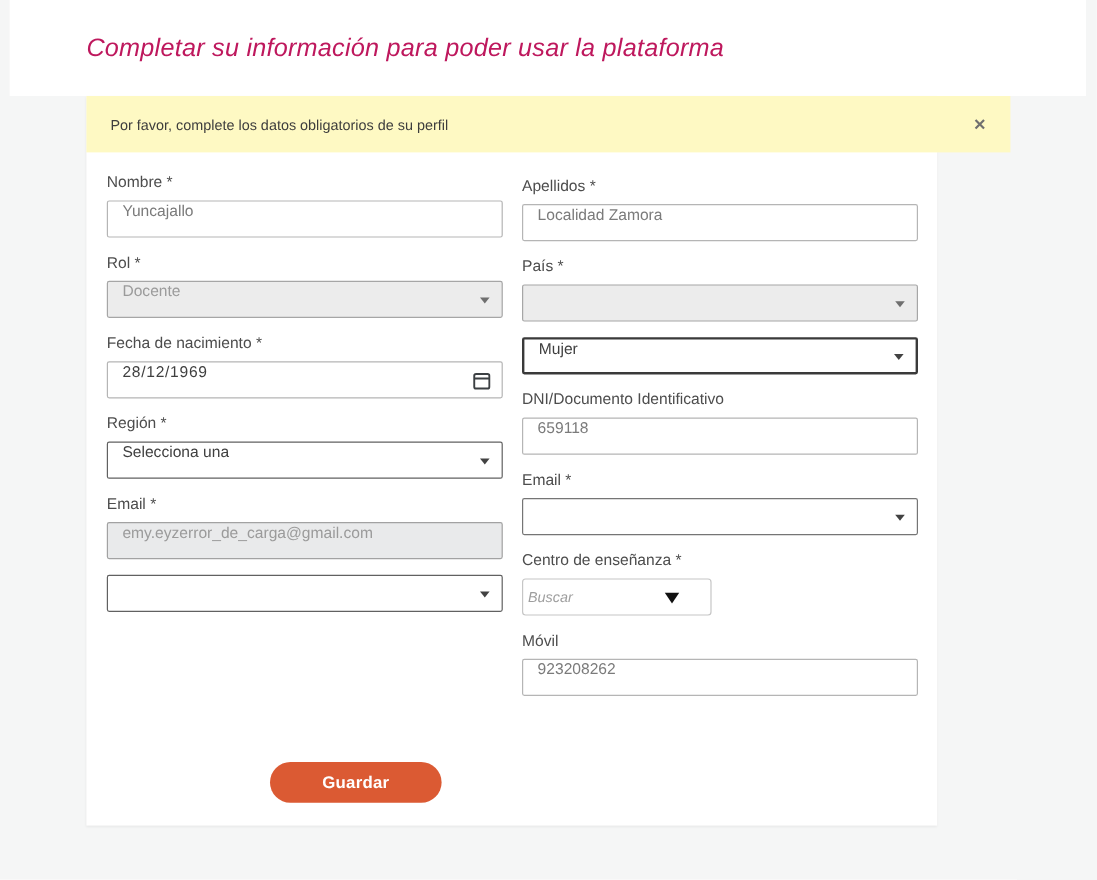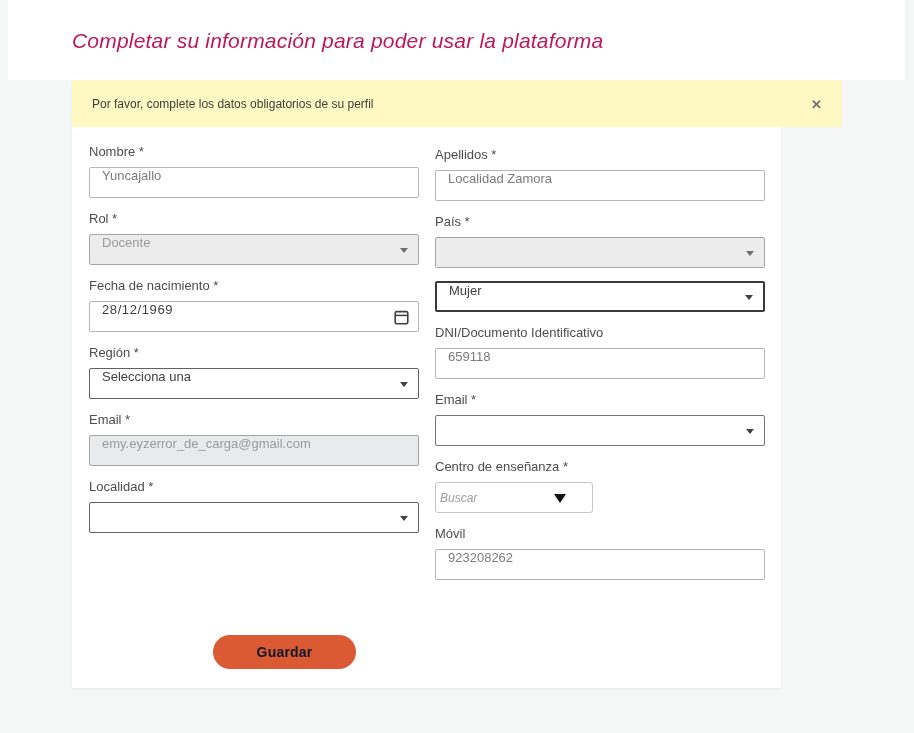--- a/index.html
+++ b/index.html
@@ -72,22 +72,22 @@
     display:flex; align-items:center; padding:0 4px; cursor:pointer;
   }
   .buscar { font-size:12px; font-style:italic; color:#9e9e9e; }
   .tri-big {
     position:absolute; left:118px; top:50%; margin-top:-4px;
     width:0; height:0;
     border-left:6px solid transparent; border-right:6px solid transparent;
     border-top:9px solid #111;
   }
   .save-button {
-    position:absolute; left:213px; top:635px; width:143px; height:34px;
-    background:#db5a33; color:#0f172a; border:none; border-radius:17px;
+    position:absolute; left:225px; top:635px; width:143px; height:34px;
+    background:#db5a33; color:#ffffff; border:none; border-radius:17px;
     font-size:14px; font-weight:bold; letter-spacing:0.2px; cursor:pointer;
     z-index:4; font-family:"Liberation Sans", sans-serif;
   }
 </style>
 </head>
 <body>
 
 <div class="header-band"></div>
 <h1 class="page-title">Completar su información para poder usar la plataforma</h1>
 
@@ -137,21 +137,20 @@
   </div>
 
   <div class="field">
     <label class="lbl">Email *</label>
     <div class="box dis-input">
       <span class="val val-disabled">emy.eyzerror_de_carga@gmail.com</span>
     </div>
   </div>
 
   <div class="field">
-    <label class="lbl">Localidad *</label>
     <div class="box select">
       <span class="val val-dark"></span>
       <span class="tri"></span>
     </div>
   </div>
 
 </div>
 
 <div class="col col-right">
 

